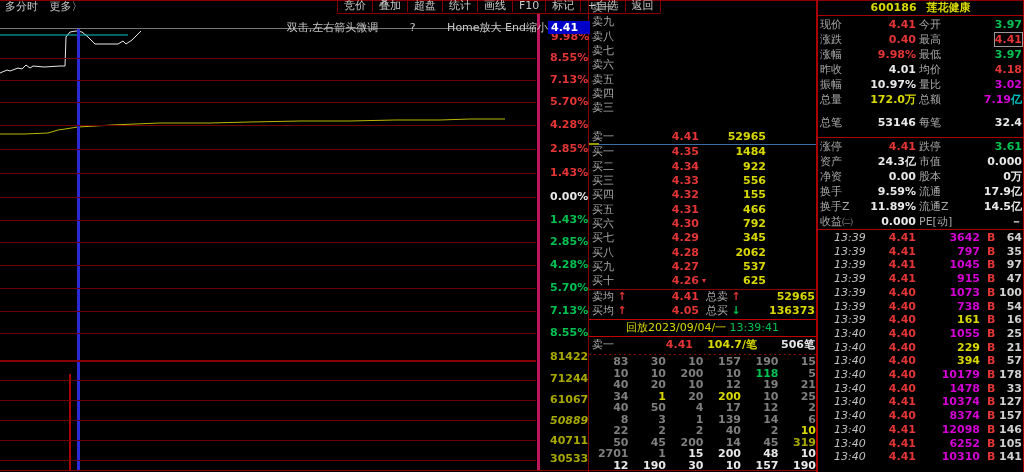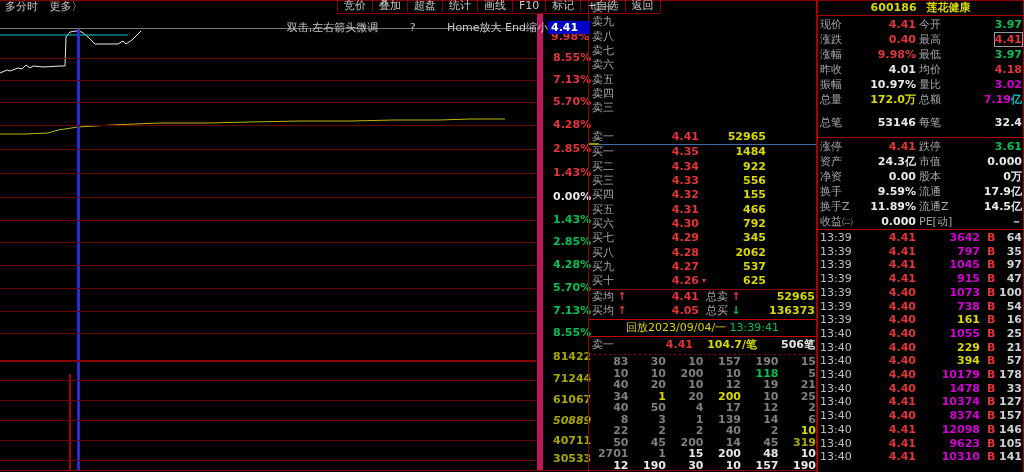--- a/index.html
+++ b/index.html
@@ -19,21 +19,21 @@
   #hintbar span{margin-left:28px;}
   #pricebox{left:548px;top:21px;width:39px;height:13px;line-height:13px;background:#0000c8;
     color:#fff;font-weight:bold;padding-left:3px;z-index:2;}
   #toppct{left:551px;top:30px;z-index:1;font-weight:bold;}
   
   #chart{left:0;top:28px;width:536px;height:442px;border-top:1px solid #777;}
   .gline{position:absolute;left:0;width:536px;height:1px;background:#6e0000;}
   .gline.thick{height:2px;background:#8a0000;}
   #vline{position:absolute;top:0;height:442px;width:3px;background:#2a2ad8;}
   #volbar{position:absolute;width:2px;background:#aa0000;}
-  #axis{left:537px;top:14px;width:50px;height:456px;border-left:6px solid #be185d;}
+  #axis{left:537px;top:14px;width:50px;height:456px;border-left:3px solid #be185d;}
   .axlab{position:absolute;left:10px;font-weight:bold;white-space:nowrap;}
   #bottomline{left:0;top:470px;width:817px;height:1px;background:#8a0000;}
   
   #ob{left:588px;top:0;width:229px;height:472px;border-left:1px solid #8a0000;border-right:1px solid #aa0000;box-sizing:border-box;}
   .obrow{position:absolute;left:0;width:227px;height:14.3px;line-height:14.3px;}
   .obrow .lab{position:absolute;left:3px;color:#a8a8a8;}
   .obrow .pr{position:absolute;left:40px;width:70px;text-align:right;font-weight:bold;}
   .obrow .vol{position:absolute;left:115px;width:62px;text-align:right;font-weight:bold;}
   .obrow .mk{position:absolute;left:113px;font-size:8px;color:#e33535;}
   #obsep{position:absolute;left:0;width:227px;height:1px;background:#3a6ea5;}
@@ -61,21 +61,21 @@
   #qhead{position:absolute;left:0;top:1px;width:205px;height:14px;line-height:14px;text-align:center;
     border-bottom:1px solid #aa0000;font-weight:bold;}
   .qrow{position:absolute;left:0;width:205px;height:15px;line-height:15px;}
   .qrow .l1{position:absolute;left:2px;color:#a8a8a8;}
   .qrow .v1{position:absolute;left:50px;width:48px;text-align:right;font-weight:bold;}
   .qrow .l2{position:absolute;left:101px;color:#a8a8a8;}
   .qrow .v2{position:absolute;left:140px;width:64px;text-align:right;font-weight:bold;}
   .boxed{outline:1px solid #9a9a9a;outline-offset:0px;}
   .qsep{position:absolute;left:0;width:205px;height:1px;background:#aa0000;}
   .trow{position:absolute;left:0;width:205px;height:13.7px;line-height:13.7px;}
-  .trow .tm{position:absolute;left:2px;color:#c0c0c0;}
+  .trow .tm{position:absolute;left:16px;color:#c0c0c0;font-style:italic;}
   .trow .pr{position:absolute;left:50px;width:48px;text-align:right;font-weight:bold;}
   .trow .vl{position:absolute;left:100px;width:62px;text-align:right;font-weight:bold;}
   .trow .bs{position:absolute;left:169px;font-weight:bold;}
   .trow .ct{position:absolute;left:176px;width:28px;text-align:right;font-weight:bold;color:#d0d0d0;}
 </style>
 </head>
 <body>
 
 <div id="app">
 
@@ -547,21 +547,21 @@
       <div class="trow" style="top: 422.8px;">
         <span class="tm">13:40</span>
         <span class="pr c-red">4.41</span>
         <span class="vl c-magenta">12098</span>
         <span class="bs c-red">B</span>
         <span class="ct">146</span>
       </div>
       <div class="trow" style="top: 436.5px;">
         <span class="tm">13:40</span>
         <span class="pr c-red">4.41</span>
-        <span class="vl c-magenta">9623</span>
+        <span class="vl c-magenta">6252</span>
         <span class="bs c-red">B</span>
         <span class="ct">105</span>
       </div>
       <div class="trow" style="top: 450.2px;">
         <span class="tm">13:40</span>
         <span class="pr c-red">4.41</span>
         <span class="vl c-magenta">10310</span>
         <span class="bs c-red">B</span>
         <span class="ct">141</span>
       </div>

